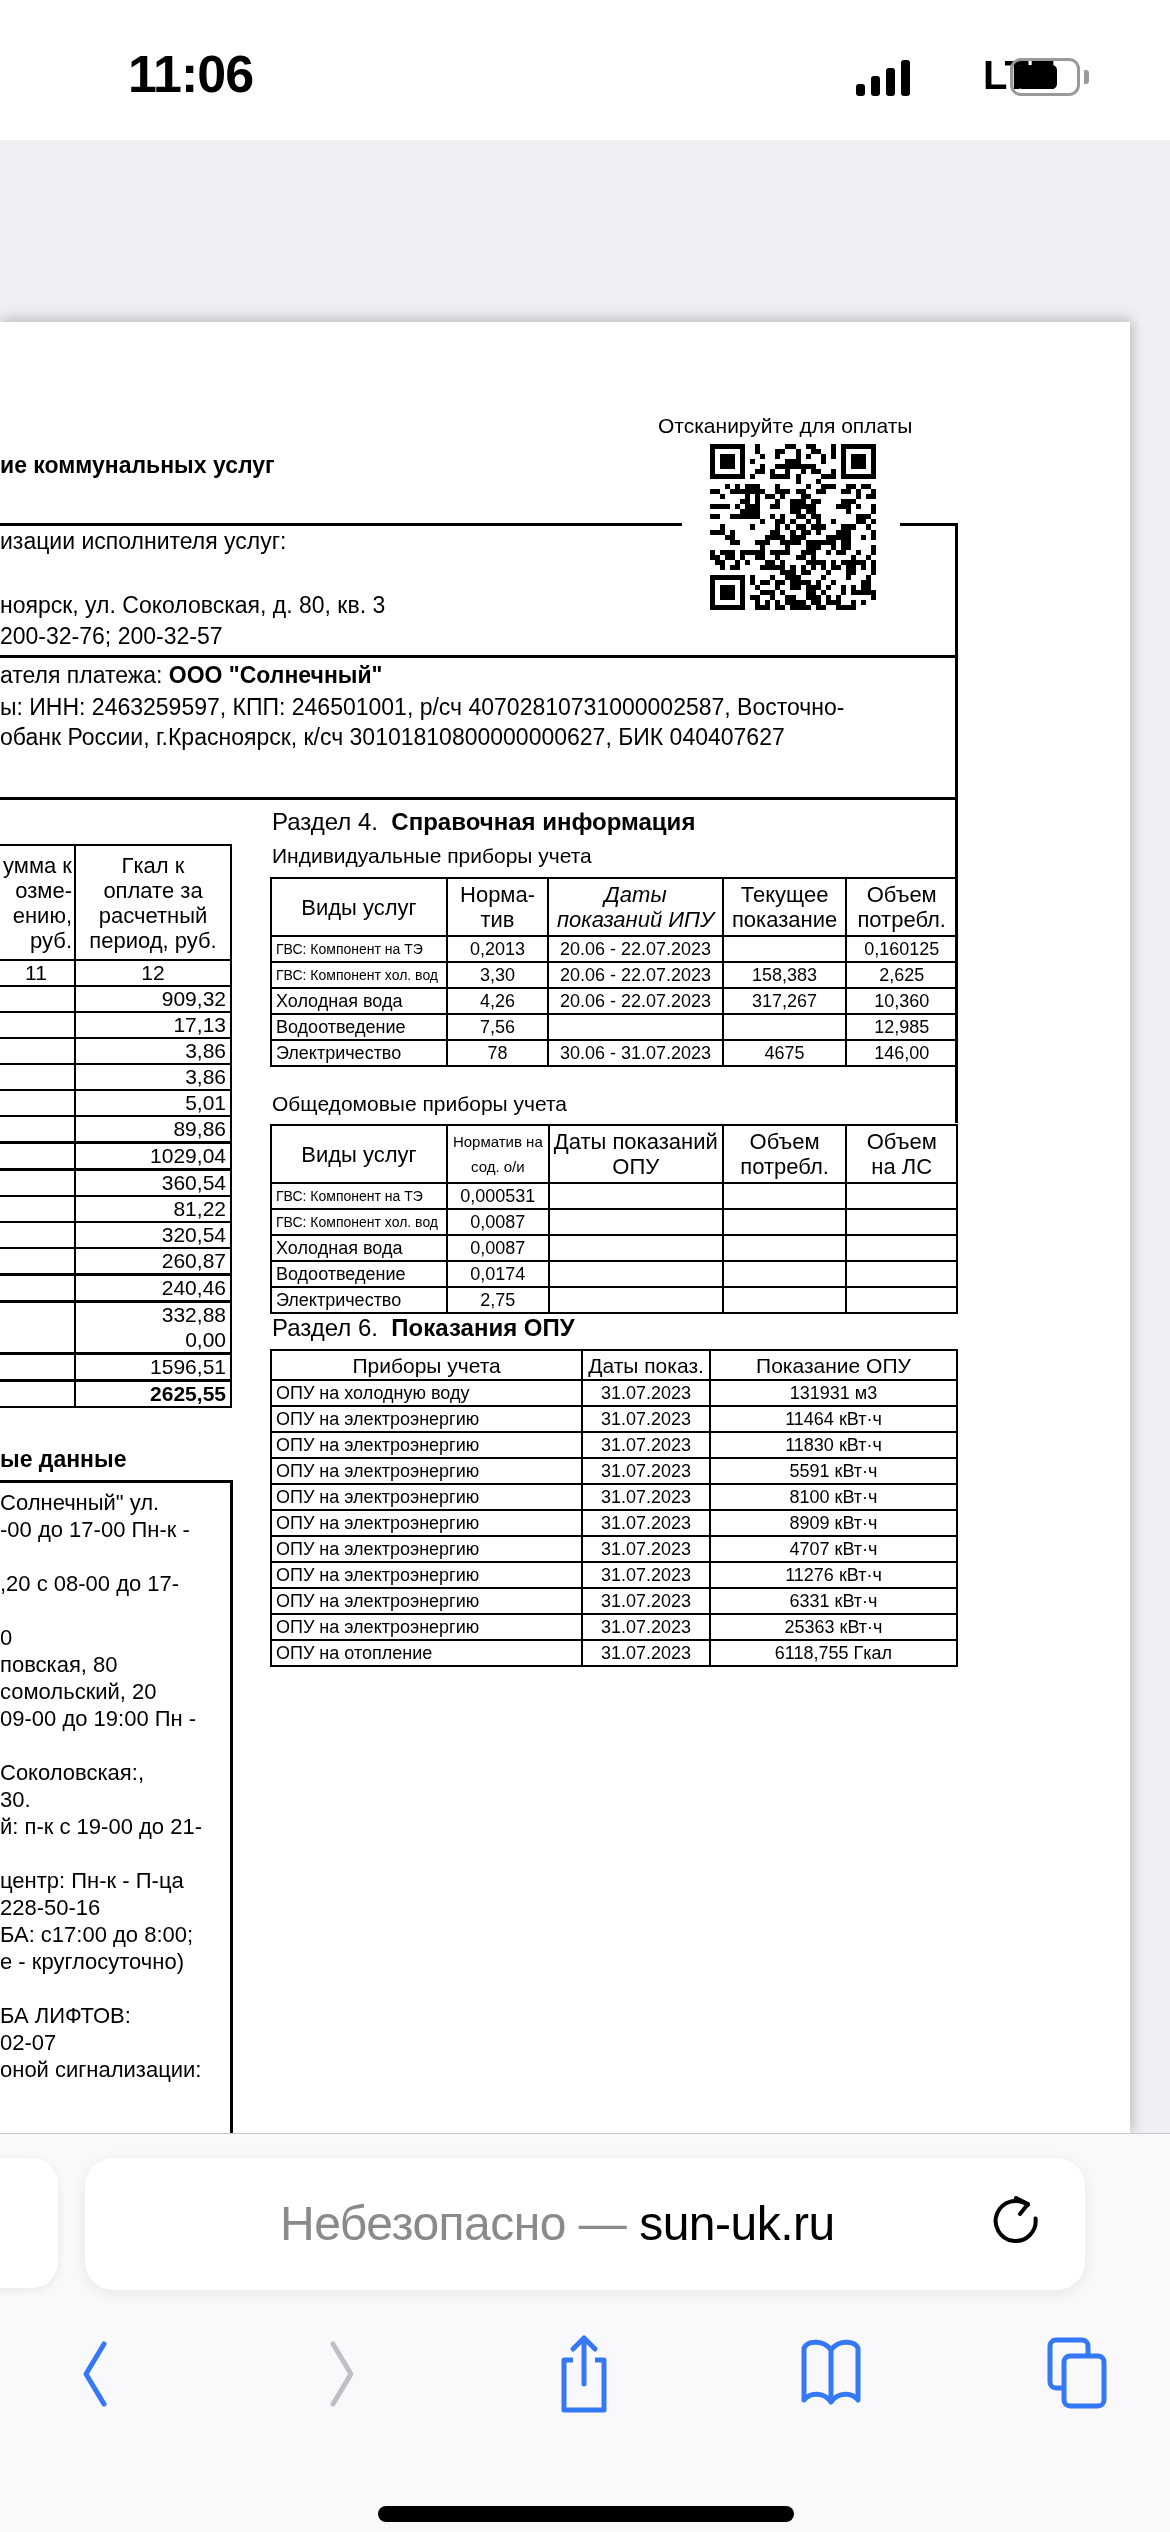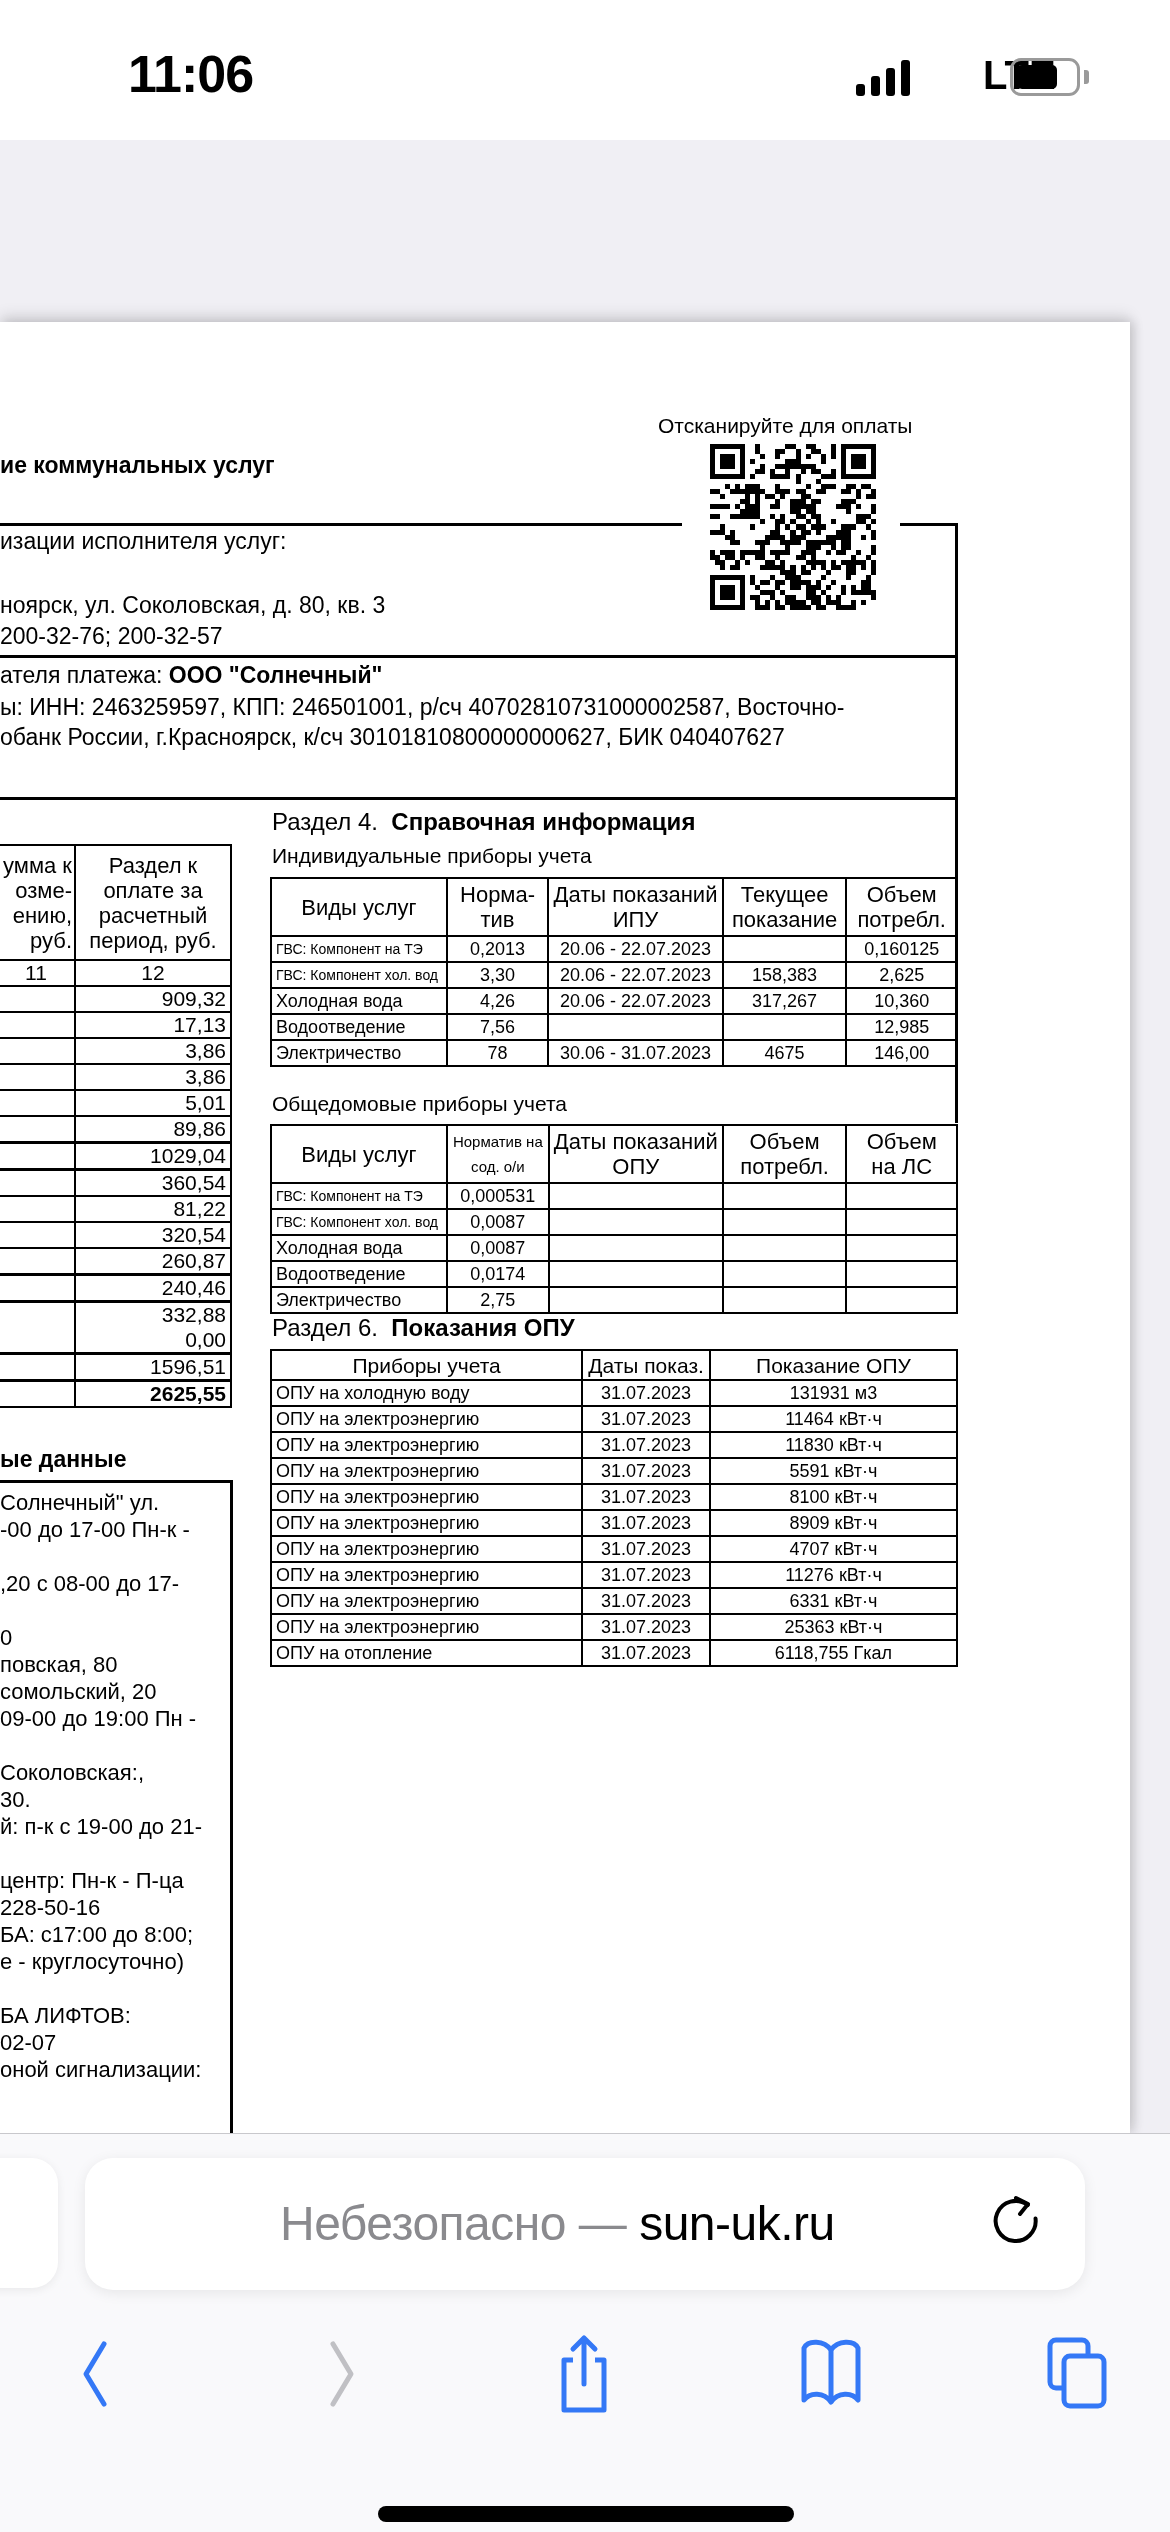--- a/index.html
+++ b/index.html
@@ -506,21 +506,21 @@
   <table class="grid" style="left:-4px;top:522px;width:236px;">
     <tbody>
         <tr style="height:115px">
       <th style="width:78px;text-align:right;padding-right:2px;vertical-align:middle;">
         <div>умма к</div>
             <div>озме-</div>
             <div>ению,</div>
             <div>руб.</div>
       </th>
       <th>
-        <div>Раздел к</div>
+        <div>Гкал к</div>
             <div>оплате за</div>
             <div>расчетный</div>
             <div>период, руб.</div>
       </th>
     </tr>
     <tr>
       <td class="c" style="font-size:21px">11</td>
       <td class="c" style="font-size:21px">12</td>
     </tr>
     </tbody>
@@ -627,21 +627,21 @@
         <col style="width:176px">
         <col style="width:102px">
         <col style="width:175px">
         <col style="width:124px">
         <col style="width:111px">
       </colgroup>
     <thead>
         <tr style="height:58px" id="ipu-head">
           <th style="white-space: normal; font-size: 22px;">Виды услуг</th>
           <th style="white-space: normal;">Норма-тив</th>
-          <th style="white-space: normal;">Даты показаний ИПУ</th>
+          <th style="white-space: normal; font-style: italic;">Даты показаний ИПУ</th>
           <th style="white-space: normal;">Текущее показание</th>
           <th style="white-space: normal;">Объем потребл.</th>
         </tr>
       </thead>
     <tbody id="ipu-body">
         <tr>
           <td class="small">ГВС: Компонент на ТЭ</td>
           <td class="c">0,2013</td>
           <td class="c">20.06 - 22.07.2023</td>
           <td class="c"></td>

